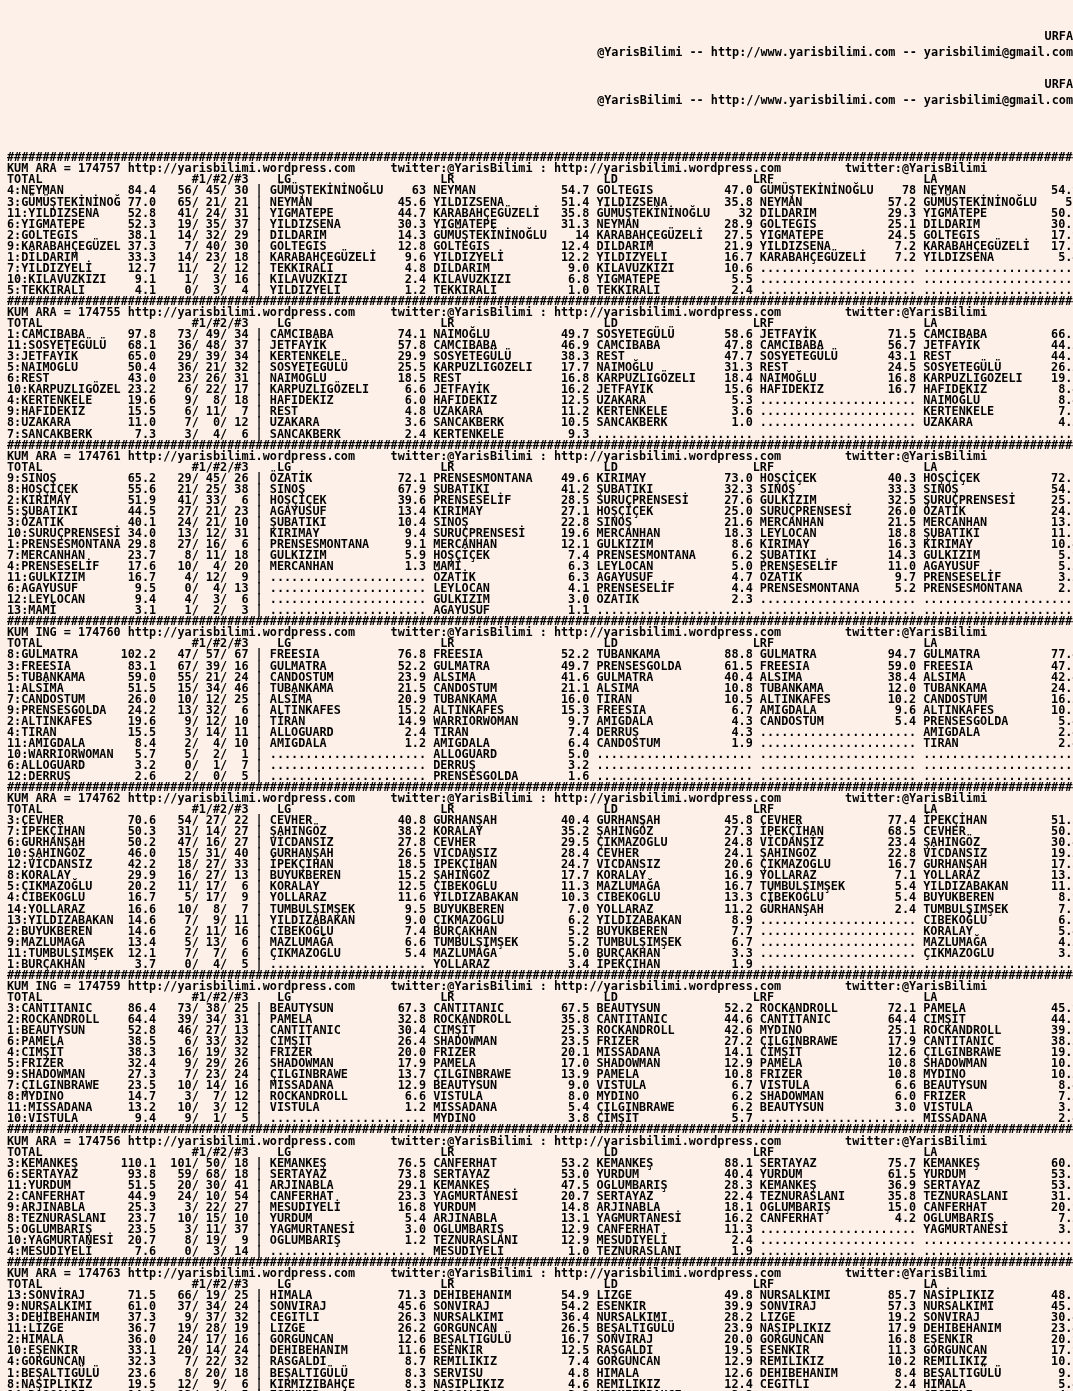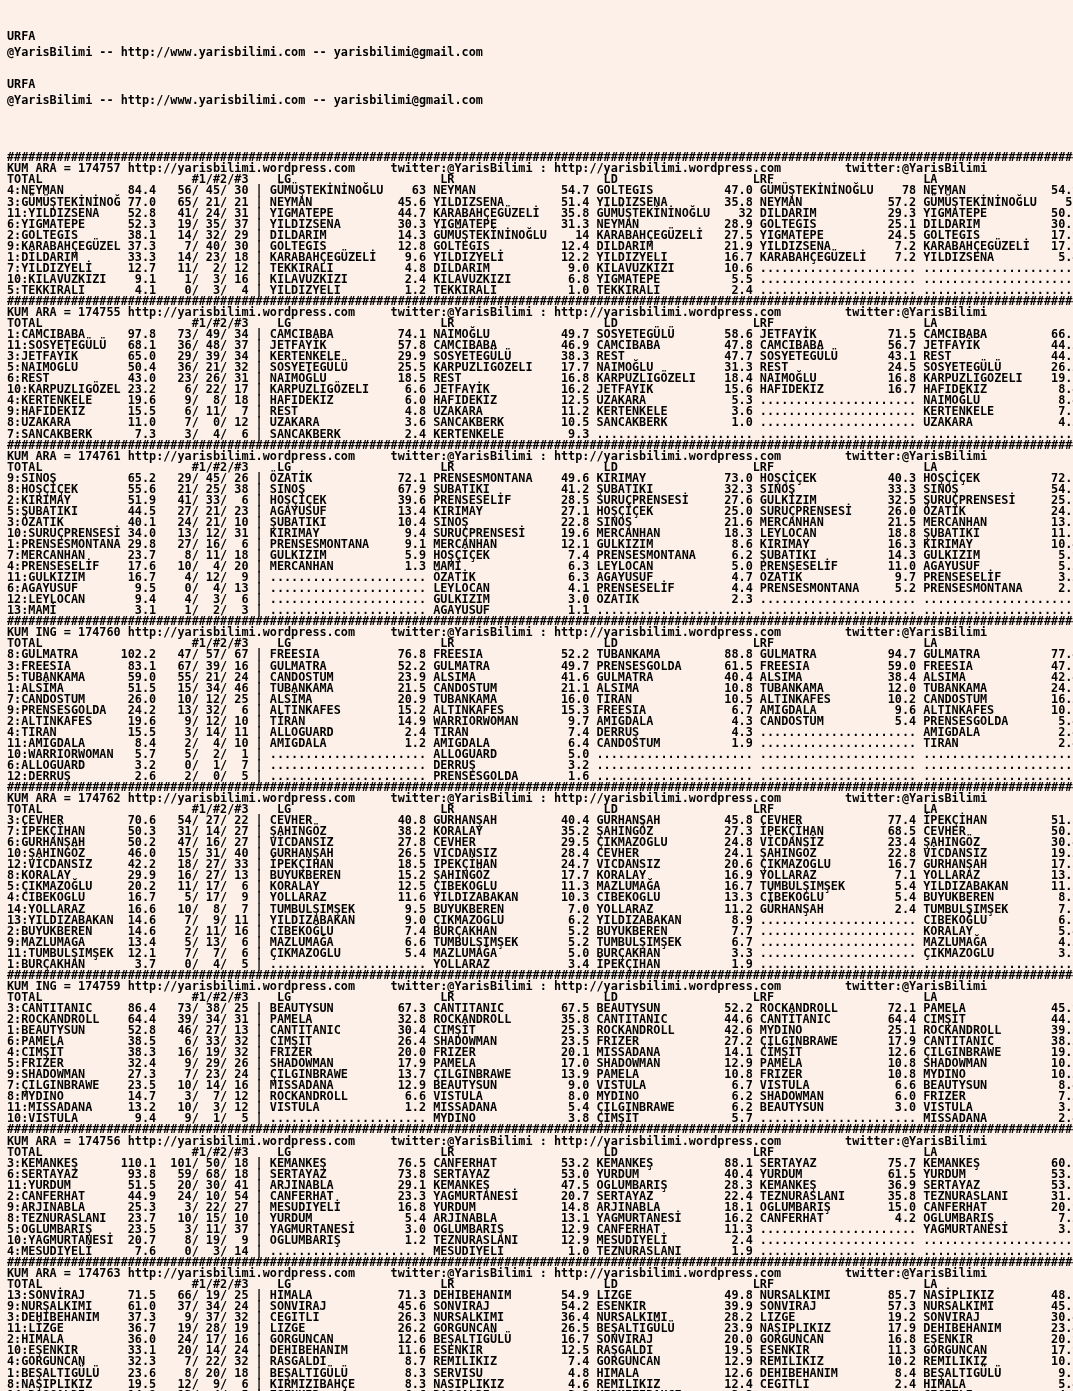--- a/index.html
+++ b/index.html
@@ -9,21 +9,21 @@
     overflow:hidden;
   }
   .doc{
     font-family:"DejaVu Sans Mono","Liberation Mono",monospace;
     font-weight:700;
     font-size:11.8px;
     color:#000;
     white-space:pre;
     padding:1px 0 0 7px;
   }
-  .hdr .line{line-height:15.9px;height:15.9px;}
+  .hdr .line{line-height:15.9px;height:15.9px;text-align:right;}
   .body-line{line-height:11.05px;height:11.05px;}
 </style>
 </head>
 <body>
 
 <div class="doc">
   <div class="hdr"><div class="line">URFA</div><div class="line">@YarisBilimi -- http://www.yarisbilimi.com -- yarisbilimi@gmail.com</div><div class="line">&nbsp;</div><div class="line">URFA</div><div class="line">@YarisBilimi -- http://www.yarisbilimi.com -- yarisbilimi@gmail.com</div><div class="line">&nbsp;</div></div>
   <div class="sections"><div><div class="body-line">#######################################################################################################################################################</div><div class="body-line">KUM ARA = 174757 http://yarisbilimi.wordpress.com     twitter:@YarisBilimi : http://yarisbilimi.wordpress.com         twitter:@YarisBilimi</div><div class="body-line">TOTAL                     #1/#2/#3    LG                     LR                     LD                   LRF                     LA</div><div class="body-line">4:NEYMAN         84.4   56/ 45/ 30 | GÜMÜŞTEKİNİNOĞLU    63 NEYMAN            54.7 GOLTEGIS          47.0 GÜMÜŞTEKİNİNOĞLU    78 NEYMAN            54.9</div><div class="body-line">3:GÜMÜŞTEKİNİNOĞ 77.0   65/ 21/ 21 | NEYMAN            45.6 YILDIZSENA        51.4 YILDIZSENA        35.8 NEYMAN            57.2 GÜMÜŞTEKİNİNOĞLU    51</div><div class="body-line">11:YILDIZSENA    52.8   41/ 24/ 31 | YIGMATEPE         44.7 KARABAHÇEGÜZELİ   35.8 GÜMÜŞTEKİNİNOĞLU    32 DILDARIM          29.3 YIGMATEPE         50.7</div><div class="body-line">6:YIGMATEPE      52.3   19/ 35/ 37 | YILDIZSENA        30.3 YIGMATEPE         31.3 NEYMAN            28.9 GOLTEGIS          25.1 DILDARIM          30.5</div><div class="body-line">2:GOLTEGIS       38.1   14/ 32/ 29 | DILDARIM          14.3 GÜMÜŞTEKİNİNOĞLU    14 KARABAHÇEGÜZELİ   27.5 YIGMATEPE         24.5 GOLTEGIS          17.9</div><div class="body-line">9:KARABAHÇEGÜZEL 37.3    7/ 40/ 30 | GOLTEGIS          12.8 GOLTEGIS          12.4 DILDARIM          21.9 YILDIZSENA         7.2 KARABAHÇEGÜZELİ   17.9</div><div class="body-line">1:DİLDARIM       33.3   14/ 23/ 18 | KARABAHÇEGÜZELİ    9.6 YILDIZYELİ        12.2 YILDIZYELI        16.7 KARABAHÇEGÜZELİ    7.2 YILDIZSENA         5.4</div><div class="body-line">7:YILDIZYELİ     12.7   11/  2/ 12 | TEKKIRALI          4.8 DILDARIM           9.0 KILAVUZKIZI       10.6 ...................... ......................</div><div class="body-line">10:KILAVUZKIZI    9.1    1/  3/ 16 | KILAVUZKIZI        2.4 KILAVUZKIZI        6.8 YIGMATEPE          5.5 ...................... ......................</div><div class="body-line">5:TEKKIRALI       4.1    0/  3/  4 | YILDIZYELI         1.2 TEKKIRALI          1.0 TEKKIRALI          2.4 ...................... ......................</div></div><div><div class="body-line">#######################################################################################################################################################</div><div class="body-line">KUM ARA = 174755 http://yarisbilimi.wordpress.com     twitter:@YarisBilimi : http://yarisbilimi.wordpress.com         twitter:@YarisBilimi</div><div class="body-line">TOTAL                     #1/#2/#3    LG                     LR                     LD                   LRF                     LA</div><div class="body-line">1:CAMCIBABA      97.8   73/ 49/ 34 | CAMCIBABA         74.1 NAIMOĞLU          49.7 SOSYETEGÜLÜ       58.6 JETFAYİK          71.5 CAMCIBABA         66.8</div><div class="body-line">11:SOSYETEGÜLÜ   68.1   36/ 48/ 37 | JETFAYİK          57.8 CAMCIBABA         46.9 CAMCIBABA         47.8 CAMCIBABA         56.7 JETFAYİK          44.2</div><div class="body-line">3:JETFAYİK       65.0   29/ 39/ 34 | KERTENKELE        29.9 SOSYETEGÜLÜ       38.3 REST              47.7 SOSYETEGÜLÜ       43.1 REST              44.1</div><div class="body-line">5:NAIMOGLU       50.4   36/ 21/ 32 | SOSYETEGÜLÜ       25.5 KARPUZLIGOZELI    17.7 NAIMOĞLU          31.3 REST              24.5 SOSYETEGÜLÜ       26.2</div><div class="body-line">6:REST           43.0   23/ 26/ 31 | NAIMOĞLU          18.5 REST              16.8 KARPUZLIGÖZELI    18.4 NAIMOĞLU          16.8 KARPUZLIGOZELI    19.1</div><div class="body-line">10:KARPUZLIGÖZEL 23.2    6/ 22/ 17 | KARPUZLIGÖZELI     6.6 JETFAYİK          16.2 JETFAYIK          15.6 HAFIDEKIZ         16.7 HAFIDEKIZ          8.4</div><div class="body-line">4:KERTENKELE     19.6    9/  8/ 18 | HAFIDEKIZ          6.0 HAFIDEKIZ         12.5 UZAKARA            5.3 ...................... NAIMOĞLU           8.4</div><div class="body-line">9:HAFIDEKIZ      15.5    6/ 11/  7 | REST               4.8 UZAKARA           11.2 KERTENKELE         3.6 ...................... KERTENKELE         7.8</div><div class="body-line">8:UZAKARA        11.0    7/  0/ 12 | UZAKARA            3.6 SANCAKBERK        10.5 SANCAKBERK         1.0 ...................... UZAKARA            4.2</div><div class="body-line">7:SANCAKBERK      7.3    3/  4/  6 | SANCAKBERK         2.4 KERTENKELE         9.3 ...................... ...................... ......................</div></div><div><div class="body-line">#######################################################################################################################################################</div><div class="body-line">KUM ARA = 174761 http://yarisbilimi.wordpress.com     twitter:@YarisBilimi : http://yarisbilimi.wordpress.com         twitter:@YarisBilimi</div><div class="body-line">TOTAL                     #1/#2/#3    LG                     LR                     LD                   LRF                     LA</div><div class="body-line">9:SINOŞ          65.2   29/ 45/ 26 | ÖZATİK            72.1 PRENSESMONTANA    49.6 KIRIMAY           73.0 HOŞÇİÇEK          40.3 HOŞÇİÇEK          72.1</div><div class="body-line">8:HOŞÇİÇEK       55.6   21/ 25/ 38 | SINOŞ             67.9 ŞUBATIKI          41.2 ŞUBATIKI          32.3 SINOŞ             33.3 SINOŞ             54.7</div><div class="body-line">2:KIRIMAY        51.9   41/ 33/  6 | HOŞÇİÇEK          39.6 PRENSESELİF       28.5 SURUÇPRENSESİ     27.6 GULKİZIM          32.5 ŞURUÇPRENSESİ     25.5</div><div class="body-line">5:ŞUBATIKI       44.5   27/ 21/ 23 | AGAYUSUF          13.4 KIRIMAY           27.1 HOŞÇİÇEK          25.0 SURUÇPRENSESİ     26.0 ÖZATİK            24.7</div><div class="body-line">3:ÖZATIK         40.1   24/ 21/ 10 | ŞUBATIKI          10.4 SINOŞ             22.8 SINOŞ             21.6 MERCANHAN         21.5 MERCANHAN         13.0</div><div class="body-line">10:SURUÇPRENSESİ 34.0   13/ 12/ 31 | KIRIMAY            9.4 SURUÇPRENSESİ     19.6 MERCANHAN         18.3 LEYLOCAN          18.8 ŞUBATIKI          11.7</div><div class="body-line">1:PRENSESMONTANA 29.8   27/ 16/  6 | PRENSESMONTANA     9.1 MERCANHAN         12.1 GULKIZIM           8.6 KIRIMAY           16.3 KİRIMAY           10.4</div><div class="body-line">7:MERCANHAN      23.7    8/ 11/ 18 | GULKIZIM           5.9 HOŞÇİÇEK           7.4 PRENSESMONTANA     6.2 ŞUBATIKI          14.3 GULKIZIM           5.9</div><div class="body-line">4:PRENSESELİF    17.6   10/  4/ 20 | MERCANHAN          1.3 MAMİ               6.3 LEYLOCAN           5.0 PRENSESELİF       11.0 AGAYUSUF           5.2</div><div class="body-line">11:GULKIZIM      16.7    4/ 12/  9 | ...................... ÖZATİK             6.3 AGAYUSUF           4.7 ÖZATİK             9.7 PRENSESELİF        3.2</div><div class="body-line">6:AGAYUSUF        9.5    0/  4/ 13 | ...................... LEYLOCAN           4.1 PRENSESELİF        4.4 PRENSESMONTANA     5.2 PRENSESMONTANA     2.6</div><div class="body-line">12:LEYLOCAN       9.4    4/  3/  6 | ...................... GULKIZIM           3.0 ÖZATIK             2.3 ...................... ......................</div><div class="body-line">13:MAMİ           3.1    1/  2/  3 | ...................... AGAYUSUF           1.1 ...................... ...................... ......................</div></div><div><div class="body-line">#######################################################################################################################################################</div><div class="body-line">KUM ING = 174760 http://yarisbilimi.wordpress.com     twitter:@YarisBilimi : http://yarisbilimi.wordpress.com         twitter:@YarisBilimi</div><div class="body-line">TOTAL                     #1/#2/#3    LG                     LR                     LD                   LRF                     LA</div><div class="body-line">8:GULMATRA      102.2   47/ 57/ 67 | FREESIA           76.8 FREESIA           52.2 TUBANKAMA         88.8 GULMATRA          94.7 GULMATRA          77.4</div><div class="body-line">3:FREESIA        83.1   67/ 39/ 16 | GULMATRA          52.2 GULMATRA          49.7 PRENSESGOLDA      61.5 FREESIA           59.0 FREESIA           47.6</div><div class="body-line">5:TUBANKAMA      59.0   55/ 21/ 24 | CANDOSTUM         23.9 ALSIMA            41.6 GULMATRA          40.4 ALSIMA            38.4 ALSIMA            42.4</div><div class="body-line">1:ALSİMA         51.5   15/ 34/ 46 | TUBANKAMA         21.5 CANDOSTUM         21.1 ALSIMA            10.8 TUBANKAMA         12.0 TUBANKAMA         24.5</div><div class="body-line">7:CANDOSTUM      26.0   10/ 12/ 25 | ALSİMA            20.9 TUBANKAMA         16.0 TIRAN             10.5 ALTINKAFES        10.2 CANDOSTUM         16.2</div><div class="body-line">9:PRENSESGOLDA   24.2   13/ 32/  6 | ALTINKAFES        15.2 ALTINKAFES        15.3 FREESIA            6.7 AMIGDALA           9.6 ALTINKAFES        10.7</div><div class="body-line">2:ALTINKAFES     19.6    9/ 12/ 10 | TİRAN             14.9 WARRIORWOMAN       9.7 AMIGDALA           4.3 CANDOSTUM          5.4 PRENSESGOLDA       5.4</div><div class="body-line">4:TIRAN          15.5    3/ 14/ 11 | ALLOGUARD          2.4 TIRAN              7.4 DERRUŞ             4.3 ...................... AMIGDALA           2.4</div><div class="body-line">11:AMIGDALA       8.4    2/  4/ 10 | AMIGDALA           1.2 AMIGDALA           6.4 CANDOSTUM          1.9 ...................... TIRAN              2.4</div><div class="body-line">10:WARRIORWOMAN   5.7    5/  2/  1 | ...................... ALLOGUARD          5.0 ...................... ...................... ......................</div><div class="body-line">6:ALLOGUARD       3.2    0/  1/  7 | ...................... DERRUŞ             3.2 ...................... ...................... ......................</div><div class="body-line">12:DERRUŞ         2.6    2/  0/  5 | ...................... PRENSESGOLDA       1.6 ...................... ...................... ......................</div></div><div><div class="body-line">#######################################################################################################################################################</div><div class="body-line">KUM ARA = 174762 http://yarisbilimi.wordpress.com     twitter:@YarisBilimi : http://yarisbilimi.wordpress.com         twitter:@YarisBilimi</div><div class="body-line">TOTAL                     #1/#2/#3    LG                     LR                     LD                   LRF                     LA</div><div class="body-line">3:CEVHER         70.6   54/ 27/ 22 | CEVHER            40.8 GURHANŞAH         40.4 GURHANŞAH         45.8 CEVHER            77.4 İPEKÇİHAN         51.3</div><div class="body-line">7:İPEKÇİHAN      50.3   31/ 14/ 27 | ŞAHINGÖZ          38.2 KORALAY           35.2 ŞAHINGÖZ          27.3 İPEKÇİHAN         68.5 CEVHER            50.7</div><div class="body-line">6:GURHANŞAH      50.2   47/ 16/ 27 | VİCDANSIZ         27.8 CEVHER            29.5 ÇIKMAZOGLU        24.8 VİCDANSİZ         23.4 ŞAHINGÖZ          30.4</div><div class="body-line">10:ŞAHINGÖZ      46.0   15/ 31/ 40 | GURHANŞAH         26.5 VICDANSIZ         28.4 CEVHER            24.1 ŞAHINGÖZ          22.8 VİCDANSIZ         19.2</div><div class="body-line">12:VİCDANSIZ     42.2   18/ 27/ 33 | İPEKÇİHAN         18.5 IPEKÇİHAN         24.7 VICDANSIZ         20.6 ÇIKMAZOGLU        16.7 GURHANŞAH         17.3</div><div class="body-line">8:KORALAY        29.9   16/ 27/ 13 | BUYUKBEREN        15.2 ŞAHINGÖZ          17.7 KORALAY           16.9 YOLLARAZ           7.1 YOLLARAZ          13.7</div><div class="body-line">5:ÇIKMAZOĞLU     20.2   11/ 17/  6 | KORALAY           12.5 ÇIBEKOGLU         11.3 MAZLUMAĞA         16.7 TUMBULŞIMŞEK       5.4 YILDIZABAKAN      11.3</div><div class="body-line">4:CIBEKOGLU      16.7    5/ 17/  9 | YOLLARAZ          11.6 YILDIZABAKAN      10.3 CIBEKOGLU         13.3 CİBEKOGLU          5.4 BUYUKBEREN         8.9</div><div class="body-line">14:YOLLARAZ      16.6   10/  8/  7 | TUMBULŞIMŞEK       9.5 BUYUKBEREN         7.0 YOLLARAZ          11.2 GÜRHANŞAH          2.4 TUMBULŞIMŞEK       7.8</div><div class="body-line">13:YILDIZABAKAN  14.6    7/  9/ 11 | YILDIZABAKAN       9.0 ÇIKMAZOGLU         6.2 YILDIZABAKAN       8.9 ...................... CIBEKOĞLU          6.0</div><div class="body-line">2:BUYUKBEREN     14.6    2/ 11/ 16 | CIBEKOĞLU          7.4 BURÇAKHAN          5.2 BUYUKBEREN         7.7 ...................... KORALAY            5.4</div><div class="body-line">9:MAZLUMAGA      13.4    5/ 13/  6 | MAZLUMAĞA          6.6 TUMBULŞIMŞEK       5.2 TUMBULŞIMŞEK       6.7 ...................... MAZLUMAĞA          4.2</div><div class="body-line">11:TUMBULŞIMŞEK  12.1    7/  7/  6 | ÇIKMAZOGLU         5.4 MAZLUMAĞA          5.0 BURÇAKHAN          3.3 ...................... ÇIKMAZOGLU         3.0</div><div class="body-line">1:BURÇAKHAN       3.7    0/  4/  5 | ...................... YOLLARAZ           3.4 İPEKÇIHAN          1.9 ...................... ......................</div></div><div><div class="body-line">#######################################################################################################################################################</div><div class="body-line">KUM ING = 174759 http://yarisbilimi.wordpress.com     twitter:@YarisBilimi : http://yarisbilimi.wordpress.com         twitter:@YarisBilimi</div><div class="body-line">TOTAL                     #1/#2/#3    LG                     LR                     LD                   LRF                     LA</div><div class="body-line">3:CANTITANIC     86.4   73/ 38/ 25 | BEAUTYSUN         67.3 CANTITANIC        67.5 BEAUTYSUN         52.2 ROCKANDROLL       72.1 PAMELA            45.9</div><div class="body-line">2:ROCKANDROLL    64.4   39/ 34/ 31 | PAMELA            32.8 ROCKANDROLL       35.8 CANTITANIC        44.6 CANTİTANIC        64.4 CIMŞİT            44.8</div><div class="body-line">1:BEAUTYSUN      52.8   46/ 27/ 13 | CANTITANIC        30.4 CIMŞİT            25.3 ROCKANDROLL       42.6 MYDINO            25.1 ROCKANDROLL       39.3</div><div class="body-line">6:PAMELA         38.5    6/ 33/ 32 | CIMŞIT            26.4 SHADOWMAN         23.5 FRIZER            27.2 ÇILGINBRAWE       17.9 CANTITANIC        38.2</div><div class="body-line">4:CIMŞİT         38.3   16/ 19/ 32 | FRIZER            20.0 FRIZER            20.1 MISSADANA         14.1 CİMŞİT            12.6 ÇILGINBRAWE       19.1</div><div class="body-line">5:FRIZER         32.4    9/ 29/ 26 | SHADOWMAN         17.9 PAMELA            17.0 SHADOWMAN         12.9 PAMELA            10.8 SHADOWMAN         10.7</div><div class="body-line">9:SHADOWMAN      27.3    7/ 23/ 24 | ÇILGINBRAWE       13.7 ÇILGINBRAWE       13.9 PAMELA            10.8 FRIZER            10.8 MYDINO            10.2</div><div class="body-line">7:ÇILGINBRAWE    23.5   10/ 14/ 16 | MISSADANA         12.9 BEAUTYSUN          9.0 VISTULA            6.7 VISTULA            6.6 BEAUTYSUN          8.4</div><div class="body-line">8:MYDINO         14.7    3/  7/ 12 | ROCKANDROLL        6.6 VISTULA            8.0 MYDINO             6.2 SHADOWMAN          6.0 FRIZER             7.2</div><div class="body-line">11:MISSADANA     13.2   10/  3/ 12 | VISTULA            1.2 MISSADANA          5.4 ÇILGINBRAWE        6.2 BEAUTYSUN          3.0 VISTULA            3.0</div><div class="body-line">10:VISTULA        9.4    9/  1/  5 | ...................... MYDINO             3.8 ÇİMŞİT             5.7 ...................... MISSADANA          2.4</div></div><div><div class="body-line">#######################################################################################################################################################</div><div class="body-line">KUM ARA = 174756 http://yarisbilimi.wordpress.com     twitter:@YarisBilimi : http://yarisbilimi.wordpress.com         twitter:@YarisBilimi</div><div class="body-line">TOTAL                     #1/#2/#3    LG                     LR                     LD                   LRF                     LA</div><div class="body-line">3:KEMANKEŞ      110.1  101/ 50/ 18 | KEMANKEŞ          76.5 CANFERHAT         53.2 KEMANKEŞ          88.1 SERTAYAZ          75.7 KEMANKEŞ          60.3</div><div class="body-line">6:SERTAYAZ       93.8   59/ 68/ 18 | SERTAYAZ          73.8 SERTAYAZ          53.0 YURDUM            40.4 YURDUM            61.5 YURDUM            53.7</div><div class="body-line">11:YURDUM        51.5   20/ 30/ 41 | ARJINABLA         29.1 KEMANKEŞ          47.5 OGLUMBARIŞ        28.3 KEMANKEŞ          36.9 SERTAYAZ          53.0</div><div class="body-line">2:CANFERHAT      44.9   24/ 10/ 54 | CANFERHAT         23.3 YAGMURTANESİ      20.7 SERTAYAZ          22.4 TEZNURASLANI      35.8 TEZNURASLANI      31.0</div><div class="body-line">9:ARJINABLA      25.3    3/ 22/ 27 | MESUDIYELİ        16.8 YURDUM            14.8 ARJINABLA         18.1 OGLUMBARIŞ        15.0 CANFERHAT         20.9</div><div class="body-line">8:TEZNURASLANI   23.7   10/ 15/ 10 | YURDUM             5.4 ARJINABLA         13.1 YAGMURTANESİ      16.2 CANFERHAT          4.2 OGLUMBARIŞ         7.2</div><div class="body-line">5:OGLUMBARIŞ     23.5    3/ 11/ 37 | YAGMURTANESİ       3.0 OGLUMBARIŞ        12.9 CANFERHAT         11.3 ...................... YAGMURTANESİ       3.0</div><div class="body-line">10:YAGMURTANESİ  20.7    8/ 19/  9 | OGLUMBARIŞ         1.2 TEZNURASLANI      12.9 MESUDIYELİ         2.4 ...................... ......................</div><div class="body-line">4:MESUDIYELİ      7.6    0/  3/ 14 | ...................... MESUDIYELI         1.0 TEZNURASLANI       1.9 ...................... ......................</div></div><div><div class="body-line">#######################################################################################################################################################</div><div class="body-line">KUM ARA = 174763 http://yarisbilimi.wordpress.com     twitter:@YarisBilimi : http://yarisbilimi.wordpress.com         twitter:@YarisBilimi</div><div class="body-line">TOTAL                     #1/#2/#3    LG                     LR                     LD                   LRF                     LA</div><div class="body-line">13:SONVİRAJ      71.5   66/ 19/ 25 | HIMALA            71.3 DEHIBEHANIM       54.9 LIZGE             49.8 NURSALKIMI        85.7 NASİPLIKIZ        48.8</div><div class="body-line">9:NURŞALKIMI     61.0   37/ 34/ 24 | SONVIRAJ          45.6 SONVIRAJ          54.2 ESENKIR           39.9 SONVIRAJ          57.3 NURSALKIMI        45.3</div><div class="body-line">3:DEHIBEHANIM    37.3    9/ 37/ 32 | CEGITLI           26.3 NURSALKIMI        36.4 NURSALKIMI        28.2 LIZGE             19.2 SONVIRAJ          30.4</div><div class="body-line">11:LİZGE         36.7   19/ 28/ 19 | LIZGE             26.2 GORGUNCAN         26.5 BEŞALTIGÜLÜ       23.9 NAŞIPLIKIZ        17.9 DEHIBEHANIM       23.4</div><div class="body-line">2:HIMALA         36.0   24/ 17/ 16 | GORGUNCAN         12.6 BEŞALTIGÜLÜ       16.7 SONVIRAJ          20.0 GORGUNCAN         16.8 EŞENKIR           20.9</div><div class="body-line">10:EŞENKIR       33.1   20/ 14/ 24 | DEHIBEHANIM       11.6 ESENKIR           12.5 RAŞGALDI          19.5 ESENKIR           11.3 GORGUNCAN         17.9</div><div class="body-line">4:GORGUNCAN      32.3    7/ 22/ 32 | RASGALDI           8.7 REMILIKIZ          7.4 GORGUNCAN         12.9 REMILIKIZ         10.2 REMILIKIZ         10.8</div><div class="body-line">1:BEŞALTIGÜLÜ    23.6    8/ 20/ 18 | BEŞALTIGÜLÜ        8.3 SERVISU            4.8 HIMALA            12.6 DEHIBEHANIM        8.4 BEŞALTIGÜLÜ        9.5</div><div class="body-line">8:NAŞIPLIKIZ     19.5   12/  9/  6 | KIRMIZIBAHÇE       8.3 NASIPLIKIZ         4.6 REMILIKIZ         12.4 CEGITLI            2.4 HIMALA             5.4</div><div class="body-line">14:RAŞGALDI      14.9   13/  4/  5 | ESENKIR            6.6 RAŞGALDI           3.2 KIRMIZIBAHÇE       3.3 ...................... CEGITLI            4.8</div></div></div>
 </div>
 

